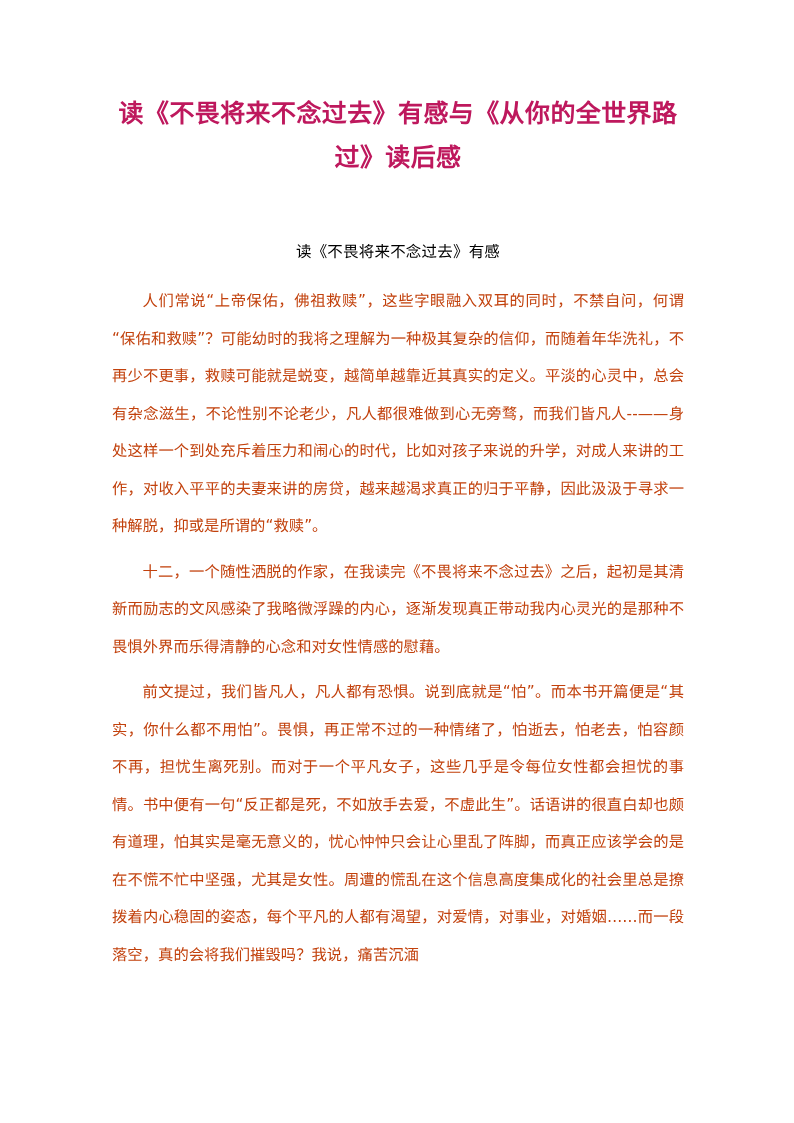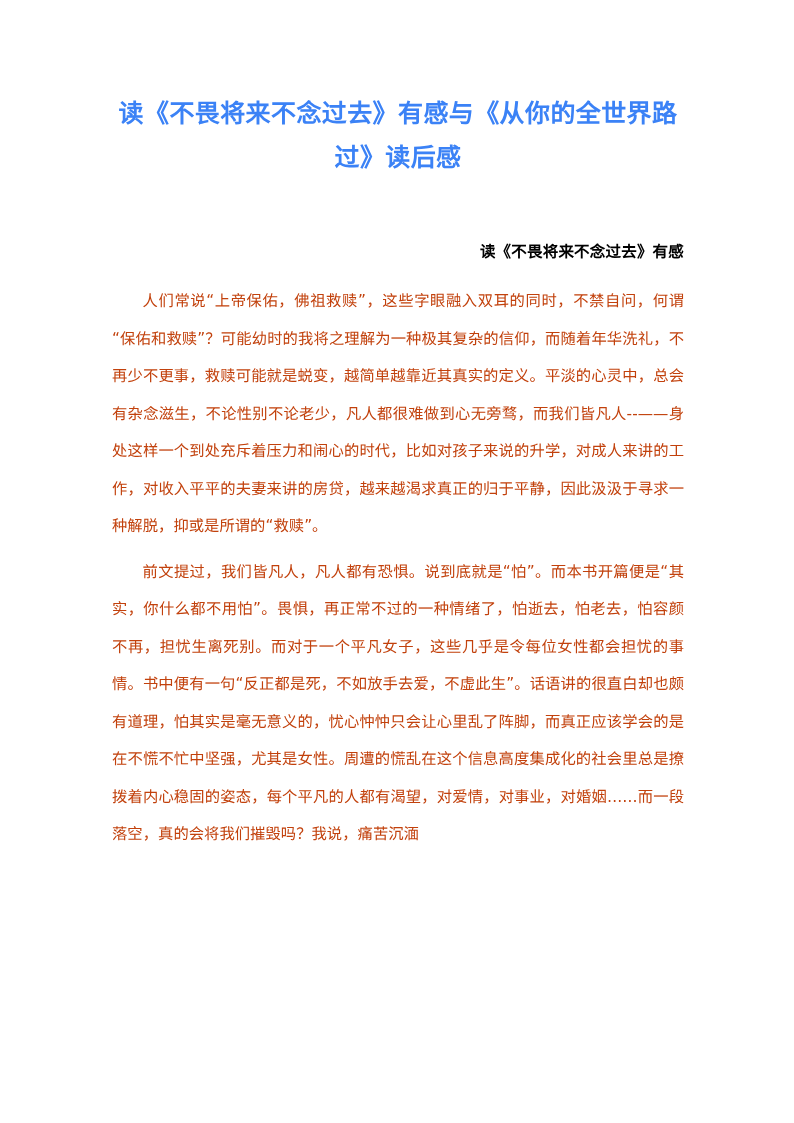--- a/index.html
+++ b/index.html
@@ -35,30 +35,30 @@
 
   .doc-title {
     margin: 0;
     padding: 0;
     font-size: 25px;
     font-weight: bold;
     line-height: 44px;
     text-align: center;
     letter-spacing: 0.4px;
     padding-top: 92px;
-    color: #3b82f6;
+    color: #be185d;
   }
 
   .section-heading {
     margin: 0;
     padding: 0;
     font-size: 15.5px;
-    font-weight: bold;
+    font-weight: normal;
     line-height: 30px;
-    text-align: right;
+    text-align: center;
     padding-top: 57px;
     padding-bottom: 10px;
     letter-spacing: 0.2px;
     color: #000000;
   }
 
   .para {
     margin: 0;
     font-size: 15.3px;
     line-height: 37.5px;
@@ -80,17 +80,18 @@
 
 <div class="page">
   <div class="content">
 
     <h1 class="doc-title">读《不畏将来不念过去》有感与《从你的全世界路过》读后感</h1>
 
     <h2 class="section-heading">读《不畏将来不念过去》有感</h2>
 
     <p class="para">人们常说“上帝保佑，佛祖救赎”，这些字眼融入双耳的同时，不禁自问，何谓“保佑和救赎”？可能幼时的我将之理解为一种极其复杂的信仰，而随着年华洗礼，不再少不更事，救赎可能就是蜕变，越简单越靠近其真实的定义。平淡的心灵中，总会有杂念滋生，不论性别不论老少，凡人都很难做到心无旁骛，而我们皆凡人--——身处这样一个到处充斥着压力和闹心的时代，比如对孩子来说的升学，对成人来讲的工作，对收入平平的夫妻来讲的房贷，越来越渴求真正的归于平静，因此汲汲于寻求一种解脱，抑或是所谓的“救赎”。</p>
 
+    <p class="para">十二，一个随性洒脱的作家，在我读完《不畏将来不念过去》之后，起初是其清新而励志的文风感染了我略微浮躁的内心，逐渐发现真正带动我内心灵光的是那种不畏惧外界而乐得清静的心念和对女性情感的慰藉。</p>
 
     <p class="para">前文提过，我们皆凡人，凡人都有恐惧。说到底就是“怕”。而本书开篇便是“其实，你什么都不用怕”。畏惧，再正常不过的一种情绪了，怕逝去，怕老去，怕容颜不再，担忧生离死别。而对于一个平凡女子，这些几乎是令每位女性都会担忧的事情。书中便有一句“反正都是死，不如放手去爱，不虚此生”。话语讲的很直白却也颇有道理，怕其实是毫无意义的，忧心忡忡只会让心里乱了阵脚，而真正应该学会的是在不慌不忙中坚强，尤其是女性。周遭的慌乱在这个信息高度集成化的社会里总是撩拨着内心稳固的姿态，每个平凡的人都有渴望，对爱情，对事业，对婚姻……而一段落空，真的会将我们摧毁吗？我说，痛苦沉湎</p>
 
   </div>
 </div>
 
 </body></html>

